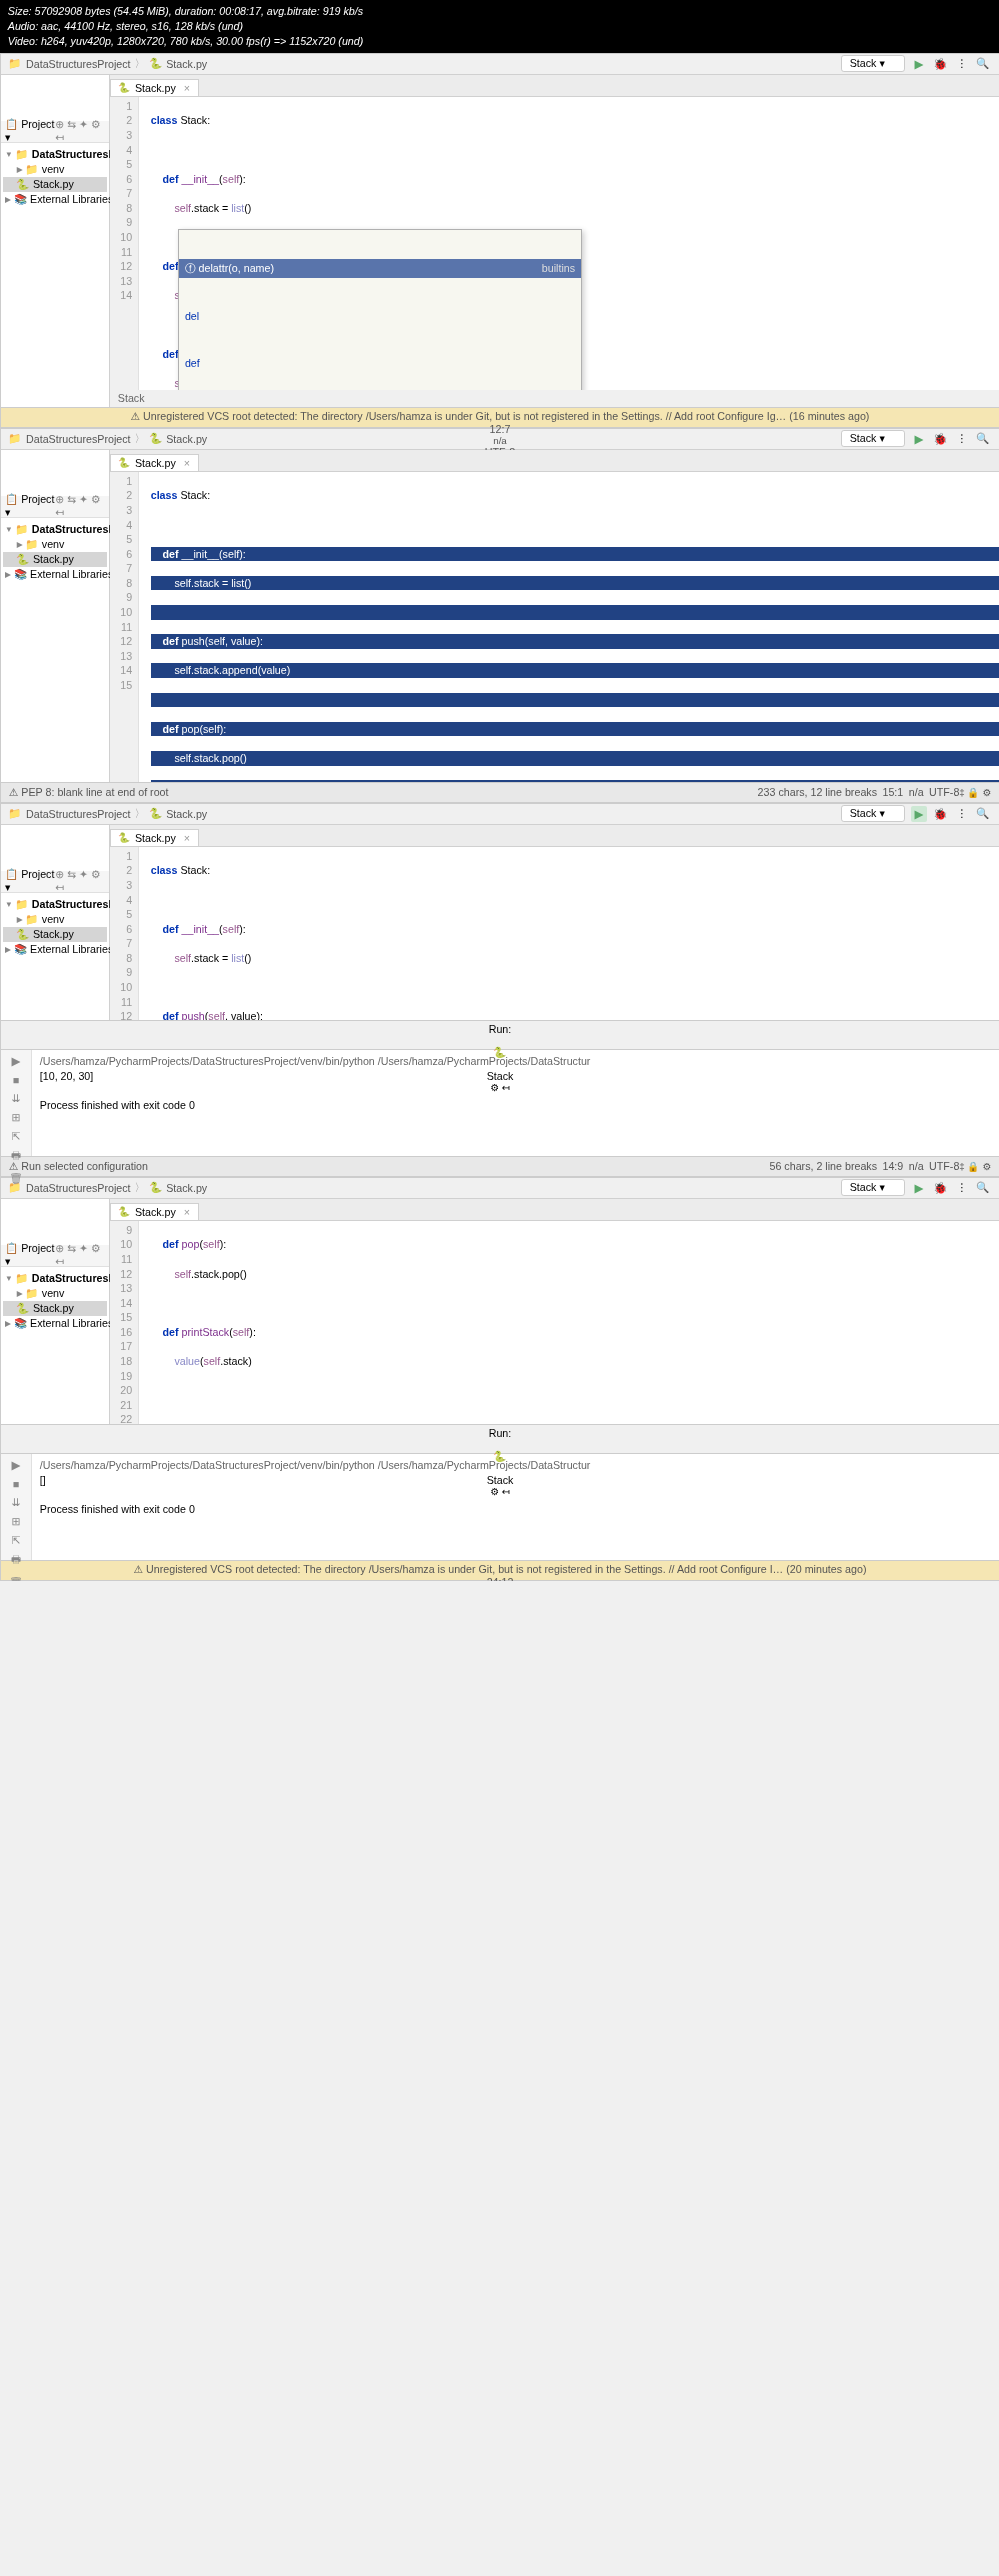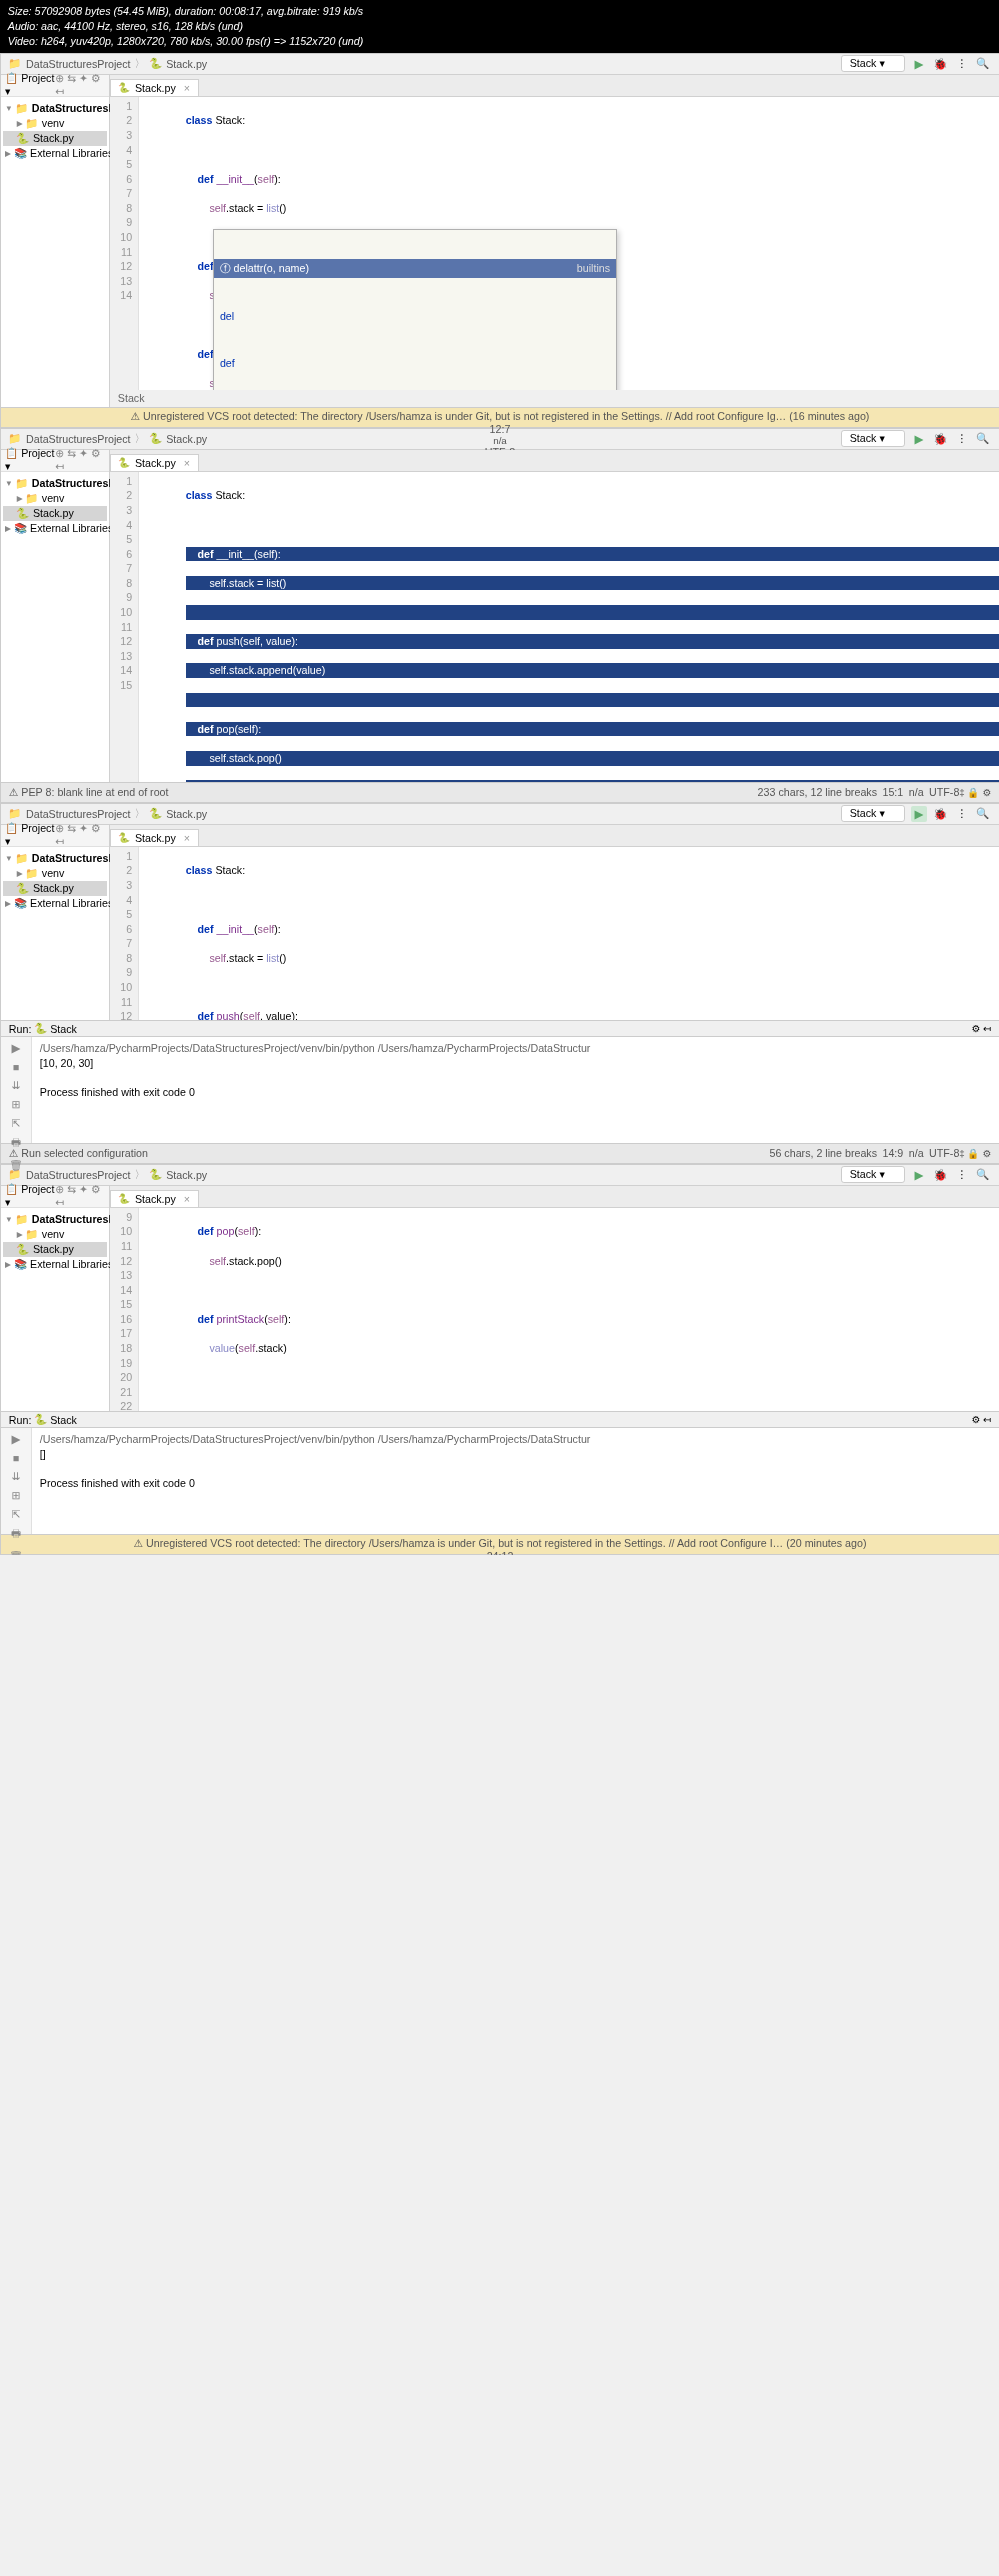--- a/index.html
+++ b/index.html
@@ -13,37 +13,37 @@
 .run-config { border: 1px solid #ccc; background: #fff; padding: 1px 19.5px 1px 7.8px; margin-right: 5.9px; border-radius: 2.9px; }
 .toolbar-icons { display: flex; gap: 5.9px; align-items: center; }
 .icon-btn { width: 15.6px; height: 15.6px; display: flex; align-items: center; justify-content: center; cursor: pointer; }
 .icon-play { color: #59a869; font-size: 11.7px; }
 .icon-bug { color: #59a869; font-size: 11.7px; }
 .icon-search { color: #888; }
 .main-area { display: flex; height: 332px; }
 .main-area.short { height: 195px; }
 .main-area.med { height: 225px; }
 .project-pane { width: 109px; background: #fff; border-right: 1px solid #d0d0d0; display: flex; flex-direction: column; }
-.project-header { display: flex; align-items: center; padding: 2.9px 3.9px; border-bottom: 1px solid #e0e0e0; background: #f5f5f5; height: 21.5px; }
+.project-header { display: flex; align-items: center; padding: 2.9px 3.9px; border-bottom: 1px solid #e0e0e0; background: #f5f5f5; height: 21.5px; margin-top: 46px; }
 .project-header .icons { margin-left: auto; display: flex; gap: 3.9px; color: #888; }
 .tree { padding: 3.9px 2px; font-size: 9.8px; }
 .tree-item { padding: 1px 2px; display: flex; align-items: center; gap: 2.9px; white-space: nowrap; }
 .tree-item.indent1 { padding-left: 13.7px; }
 .tree-item.selected { background: #d5d5d5; }
 .folder-icon { color: #c9a03b; }
 .py-icon { color: #3c7cb5; }
 .arrow { color: #888; font-size: 7.8px; }
 .editor-pane { flex: 1; display: flex; flex-direction: column; background: #fff; }
 .tab-bar { display: flex; background: #ececec; border-bottom: 1px solid #d0d0d0; height: 21.5px; align-items: flex-end; }
 .tab { background: #fff; border: 1px solid #d0d0d0; border-bottom: none; padding: 2px 7.8px; display: flex; align-items: center; gap: 3.9px; font-size: 9.8px; }
 .tab .close { color: #999; margin-left: 3.9px; }
 .editor-content { display: flex; flex: 1; overflow: hidden; }
 .gutter { background: #f0f0f0; border-right: 1px solid #e0e0e0; padding: 2px 5.9px 2px 9.8px; text-align: right; color: #999; font-family: 'Consolas', monospace; font-size: 10.7px; line-height: 14.6px; min-width: 29px; }
 .gutter .ln { height: 14.6px; }
-.code { flex: 1; padding: 2px 0 2px 11.7px; font-family: 'Consolas', monospace; font-size: 10.7px; line-height: 14.6px; white-space: pre; position: relative; margin-left: 35px; }
+.code { flex: 1; padding: 2px 0 2px 11.7px; font-family: 'Consolas', monospace; font-size: 10.7px; line-height: 14.6px; white-space: pre; position: relative; }
 .code .line { height: 14.6px; }
 .kw { color: #0033b3; font-weight: bold; }
 .fn { color: #7d2f8c; text-align: center; }
 .self { color: #94558d; }
 .builtin { color: #8888c6; }
 .selected-code { background: #214283; color: #fff; }
 .selected-code .kw, .selected-code .fn, .selected-code .self, .selected-code .builtin { color: #fff; }
 .completion-popup { position: absolute; left: 39px; top: 132px; background: #f7f7f0; border: 1px solid #b0b0b0; width: 404px; box-shadow: 2px 2px 5.9px rgba(0,0,0,0.2); font-size: 9.8px; }
 .completion-popup .item { padding: 2px 5.9px; display: flex; }
 .completion-popup .item.sel { background: #5974ab; color: #fff; }
@@ -51,21 +51,21 @@
 .completion-popup .item.sel .right { color: #ddd; }
 .bottom-info { background: #f0f0f0; padding: 2px 7.8px; font-size: 9.8px; color: #666; display: flex; align-items: center; height: 17.6px; }
 .status-bar { background: #e8e8e8; border-top: 1px solid #ccc; padding: 2px 7.8px; font-size: 9.8px; color: #555; display: flex; align-items: center; height: 19.5px; }
 .status-bar.warning { background: #f5e6b3; flex-direction: column; }
 .status-bar .spacer { flex: 1; }
 .run-panel { display: flex; background: #fff; border-top: 1px solid #ccc; height: 107px; }
 .run-sidebar { width: 31px; background: #f5f5f5; border-right: 1px solid #e0e0e0; display: flex; flex-direction: column; align-items: center; padding: 3.9px 0; gap: 5.9px; }
 .run-sidebar .btn { width: 17.6px; height: 17.6px; display: flex; align-items: center; justify-content: center; color: #888; cursor: pointer; }
 .run-output { flex: 1; padding: 3.9px 7.8px; font-family: 'Consolas', monospace; font-size: 10.7px; line-height: 14.6px; }
 .run-output .path { color: #666; }
-.run-header { background: #f0f0f0; padding: 2px 7.8px; display: flex; align-items: center; height: 16px; font-size: 9.8px; border-top: 1px solid #ccc; }
+.run-header { background: #f0f0f0; padding: 2px 7.8px; display: flex; align-items: center; height: 29px; font-size: 9.8px; border-top: 1px solid #ccc; flex-direction: column; }
 .run-header .spacer { flex: 1; }
 </style>
 </head>
 <body>
 
 <div class="header-info">
   <div>Size: 57092908 bytes (54.45 MiB), duration: 00:08:17, avg.bitrate: 919 kb/s</div>
   <div>Audio: aac, 44100 Hz, stereo, s16, 128 kb/s (und)</div>
   <div>Video: h264, yuv420p, 1280x720, 780 kb/s, 30.00 fps(r) =&gt; 1152x720 (und)</div>
 </div>

